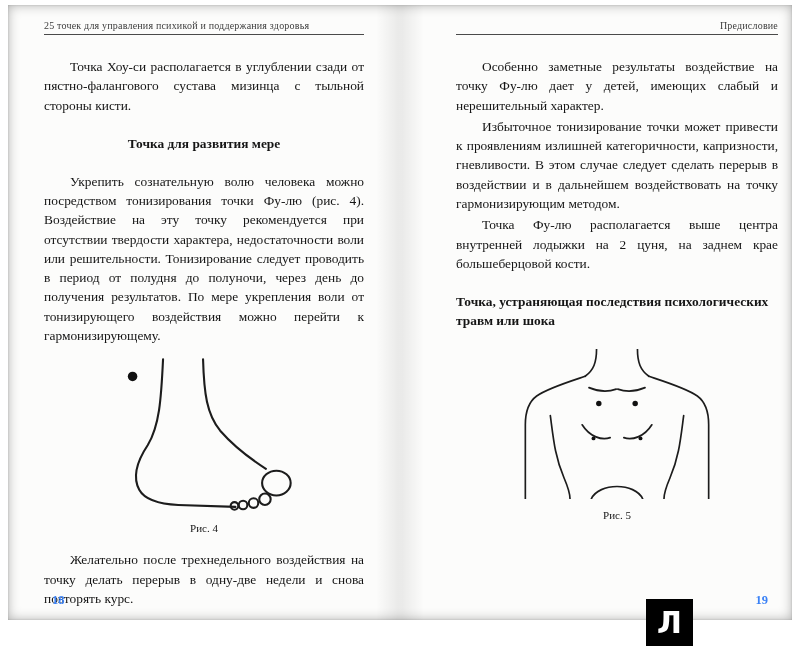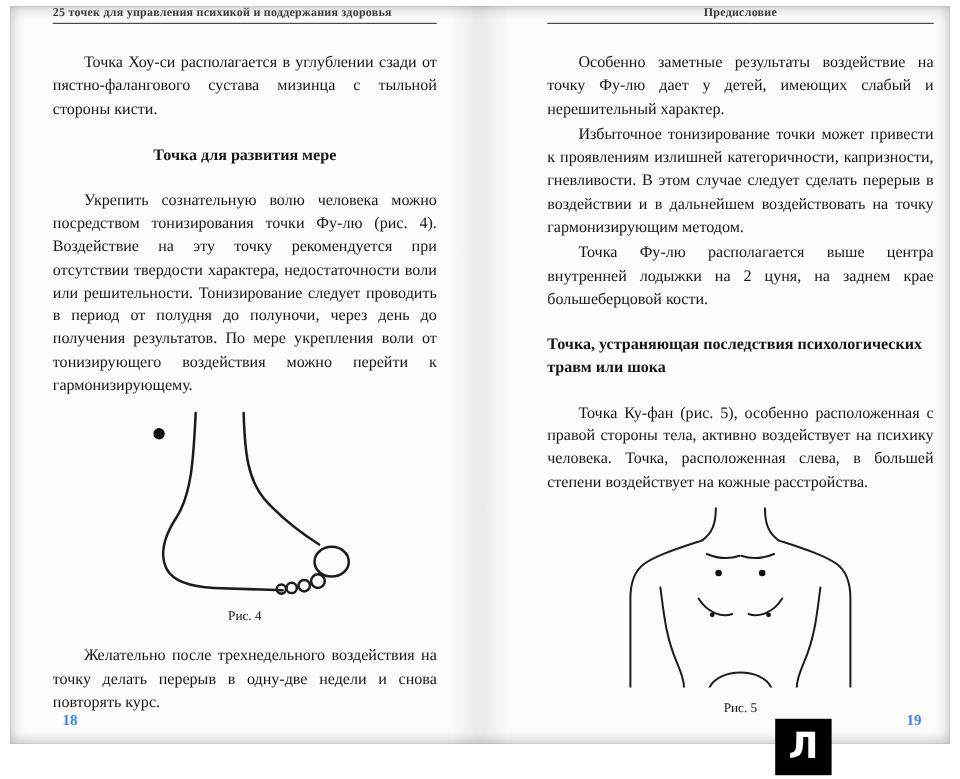--- a/index.html
+++ b/index.html
@@ -25,23 +25,23 @@
     background: linear-gradient(90deg, rgba(0,0,0,0) 0%, rgba(0,0,0,.07) 45%, rgba(0,0,0,.07) 55%, rgba(0,0,0,0) 100%);
     pointer-events: none;
   }
 
   .page { position: absolute; top: 0; height: 100%; }
   .page-left  { left: 36px;  width: 320px; }
   .page-right { left: 448px; width: 322px; }
 
   .running-head {
     font-size: 10px; color: #3c3c3c; letter-spacing: .2px;
-    white-space: nowrap; overflow: hidden; font-weight: bold;
+    padding-top: 15px; white-space: nowrap; overflow: hidden;
   }
-  .running-head.right { text-align: center; }
+  .running-head.right { text-align: right; }
   .rule { height: 1px; background: #4a4a4a; margin-top: 3px; margin-bottom: 22px; }
 
   p.body {
     font-size: 13.4px; line-height: 1.44; text-align: justify;
     margin: 0 0 2px 0; text-indent: 26px;
   }
   p.body + p.body { margin-top: 2px; }
 
   h3.heading {
     font-size: 13.4px; font-weight: bold; margin: 20px 0 18px 0; line-height: 1.4;
@@ -119,21 +119,20 @@
         <span>Предисловие</span>
       </div>
       <div class="rule"></div>
 
       <p class="body">Особенно заметные результаты воздействие на точку Фу-лю дает у детей, имеющих слабый и нерешительный характер.</p>
       <p class="body">Избыточное тонизирование точки может привести к проявлениям излишней категоричности, капризности, гневливости. В этом случае следует сделать перерыв в воздействии и в дальнейшем воздействовать на точку гармонизирующим методом.</p>
       <p class="body">Точка Фу-лю располагается выше центра внутренней лодыжки на 2 цуня, на заднем крае большеберцовой кости.</p>
 
       <h3 class="heading flush">Точка, устраняющая последствия психологических травм или шока</h3>
 
-      <p class="body">Точка Ку-фан (рис. 5), особенно расположенная с правой стороны тела, активно воздействует на психику человека. Точка, расположенная слева, в большей степени воздействует на кожные расстройства.</p>
 
       <figure>
         <svg width="212" height="150" viewBox="0 0 260 198">
 
           <path class="lineart" d="M103 0 C103 18 99 28 88 36"></path>
           <path class="lineart" d="M157 0 C157 18 161 28 172 36"></path>
 
           <path class="lineart" d="M88 36 C64 44 38 52 24 62 C13 70 9 84 9 100 L9 198"></path>
           <path class="lineart" d="M172 36 C196 44 222 52 236 62 C247 70 251 84 251 100 L251 198"></path>
 

